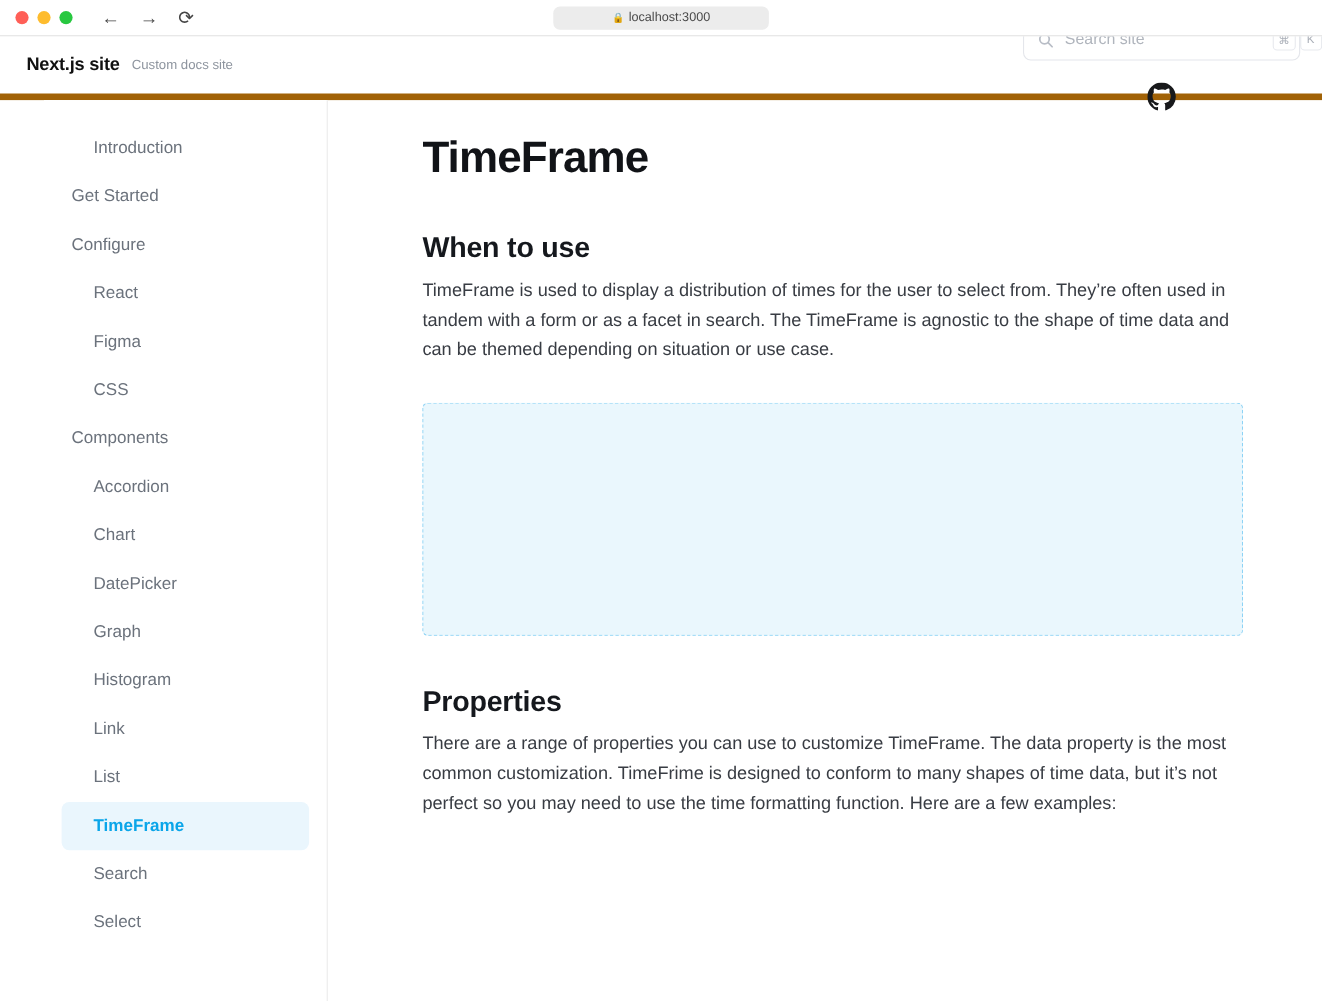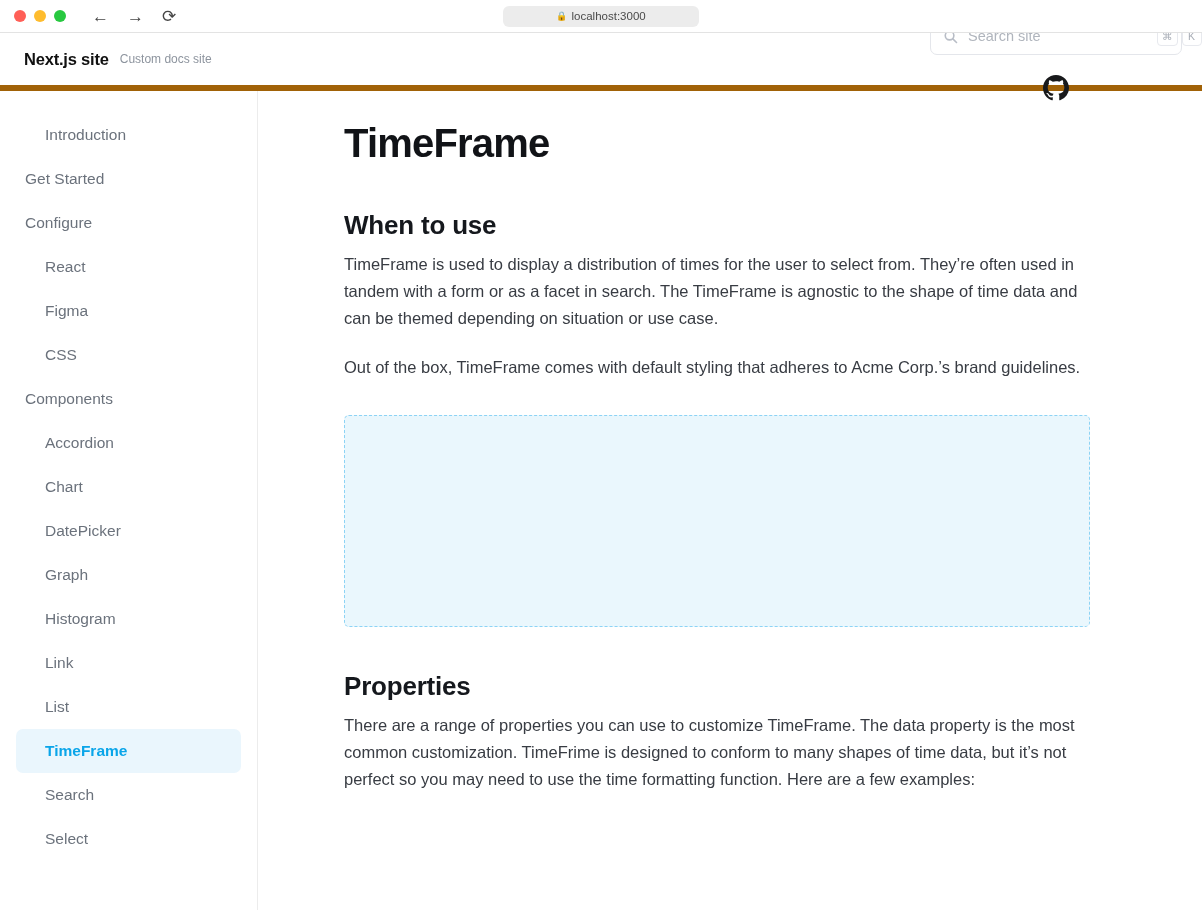--- a/index.html
+++ b/index.html
@@ -126,20 +126,21 @@
   
   .body-split { flex: 1; display: flex; min-height: 0; }
 
   .sidebar {
     width: 258px;
     min-width: 258px;
     border-right: 1px solid #ececec;
     padding: 22px 16px 0 16px;
     overflow: hidden;
     background: #fff;
+    margin-left: 40px;
   }
   .side-item {
     height: 44px;
     display: flex;
     align-items: center;
     padding: 0 12px;
     border-radius: 7px;
     font-size: 15.5px;
     color: #6b727c;
     cursor: pointer;
@@ -290,21 +291,20 @@
           <span>Select</span>
         </div>
     </div>
 
     <div class="content">
       <div class="content-inner">
         <h1 class="page-title">TimeFrame</h1>
 
         <h2 class="section-heading">When to use</h2>
         <p class="para">TimeFrame is used to display a distribution of times for the user to select from. They’re often used in tandem with a form or as a facet in search. The TimeFrame is agnostic to the shape of time data and can be themed depending on situation or use case.</p>
-        <p class="para">Out of the box, TimeFrame comes with default styling that adheres to Acme Corp.’s brand guidelines.</p>
 
         <div class="placeholder-box"></div>
 
         <h2 class="section-heading">Properties</h2>
         <p class="para tight">There are a range of properties you can use to customize TimeFrame. The data property is the most common customization. TimeFrime is designed to conform to many shapes of time data, but it’s not perfect so you may need to use the time formatting function. Here are a few examples:</p>
       </div>
     </div>
 
   </div>
 </div>

